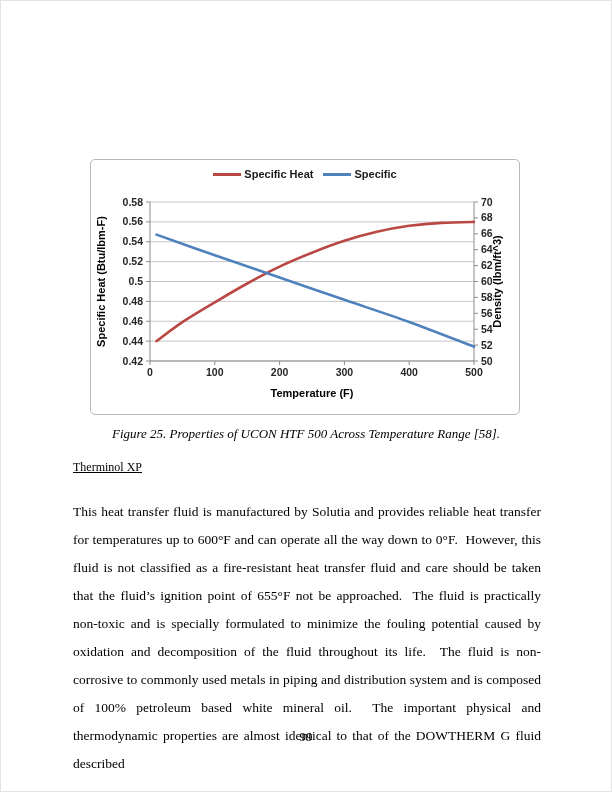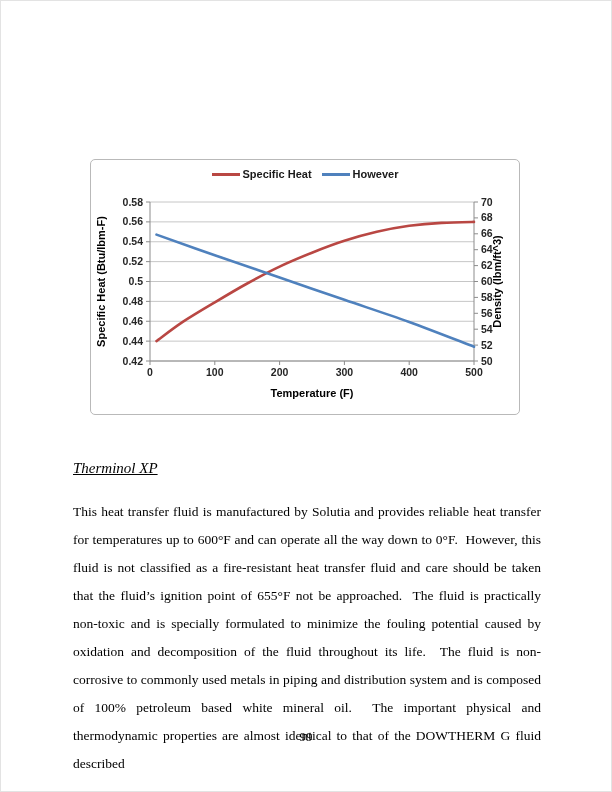--- a/index.html
+++ b/index.html
@@ -50,42 +50,42 @@
     font-family: "Liberation Sans", sans-serif;
     font-size: 11px; font-weight: 700; fill: #000;
   }
 
   #figure-caption {
     position: absolute; top: 425px; left: 0; width: 100%;
     text-align: center; font-style: italic; font-size: 13px;
   }
   #section-heading {
     position: absolute; top: 459px; left: 72px;
-    font-size: 15px; font-style: italic; text-decoration: underline; text-align: center;
+    font-size: 12px; text-decoration: underline; text-align: center;
   }
   #page-number {
     position: absolute; top: 728px; left: 0; width: 100%;
     text-align: center; font-size: 13px;
   }
 </style>
 </head>
 <body>
 
 <div class="page">
 
 
   <figure id="chart-figure" style="margin:0;">
     <div id="chart-legend">
         <span class="legend-item">
           <span class="legend-marker" style="background: rgb(185, 71, 67);"></span>
           <span>Specific Heat</span>
         </span>
         <span class="legend-item">
           <span class="legend-marker" style="background: rgb(79, 129, 189);"></span>
-          <span>However</span>
+          <span>Specific</span>
         </span>
       </div>
     <svg id="chart-svg" width="430" height="230">
         <line x1="59" y1="16" x2="383" y2="16" stroke="#c6c6c6" stroke-width="1"></line>
         <line x1="59" y1="35.875" x2="383" y2="35.875" stroke="#c6c6c6" stroke-width="1"></line>
         <line x1="59" y1="55.75" x2="383" y2="55.75" stroke="#c6c6c6" stroke-width="1"></line>
         <line x1="59" y1="75.625" x2="383" y2="75.625" stroke="#c6c6c6" stroke-width="1"></line>
         <line x1="59" y1="95.5" x2="383" y2="95.5" stroke="#c6c6c6" stroke-width="1"></line>
         <line x1="59" y1="115.375" x2="383" y2="115.375" stroke="#c6c6c6" stroke-width="1"></line>
         <line x1="59" y1="135.25" x2="383" y2="135.25" stroke="#c6c6c6" stroke-width="1"></line>
@@ -147,20 +147,21 @@
         <line x1="383" y1="175" x2="383" y2="179" stroke="#8c8c8c"></line>
         <text x="383" y="190" text-anchor="middle" class="tick-label">500</text>
         <text x="221" y="211" text-anchor="middle" class="axis-title">Temperature (F)</text>
         <text x="14" y="95.5" text-anchor="middle" class="axis-title" transform="rotate(-90 14 95.5)">Specific Heat (Btu/lbm-F)</text>
         <text x="410" y="95.5" text-anchor="middle" class="axis-title" transform="rotate(-90 410 95.5)">Density (lbm/ft^3)</text>
         <path d="M65.5,155.1C69.8,152.0 81.7,142.7 91.4,136.2C101.1,129.8 113.0,122.8 123.8,116.4C134.6,109.9 145.4,103.4 156.2,97.5C167.0,91.5 177.8,85.7 188.6,80.6C199.4,75.5 210.2,71.0 221.0,66.7C231.8,62.4 242.6,58.2 253.4,54.8C264.2,51.3 275.0,48.3 285.8,45.8C296.6,43.3 307.4,41.3 318.2,39.8C329.0,38.4 339.8,37.5 350.6,36.9C361.4,36.2 377.6,36.0 383.0,35.9" fill="none" stroke="#b94743" stroke-width="2.6" stroke-linecap="round"></path>
         <path d="M65.5,48.6C75.2,52.0 103.3,62.1 123.8,69.3C144.3,76.4 167.0,84.1 188.6,91.5C210.2,98.9 231.8,106.4 253.4,113.8C275.0,121.2 296.6,128.2 318.2,136.0C339.8,143.9 372.2,156.6 383.0,160.7" fill="none" stroke="#4f81bd" stroke-width="2.6" stroke-linecap="round"></path>
       </svg>
   </figure>
 
+  <div id="figure-caption">Figure 25. Properties of UCON HTF 500 Across Temperature Range [58].</div>
 
   <div id="section-heading">Therminol XP</div>
 
   <p class="para" id="para-body">This heat transfer fluid is manufactured by Solutia and provides reliable heat transfer for temperatures up to 600°F and can operate all the way down to 0°F.  However, this fluid is not classified as a fire-resistant heat transfer fluid and care should be taken that the fluid’s ignition point of 655°F not be approached.  The fluid is practically non-toxic and is specially formulated to minimize the fouling potential caused by oxidation and decomposition of the fluid throughout its life.  The fluid is non-corrosive to commonly used metals in piping and distribution system and is composed of 100% petroleum based white mineral oil.  The important physical and thermodynamic properties are almost identical to that of the DOWTHERM G fluid described</p>
 
   <div id="page-number">99</div>
 
 </div>
 
 </body></html>

